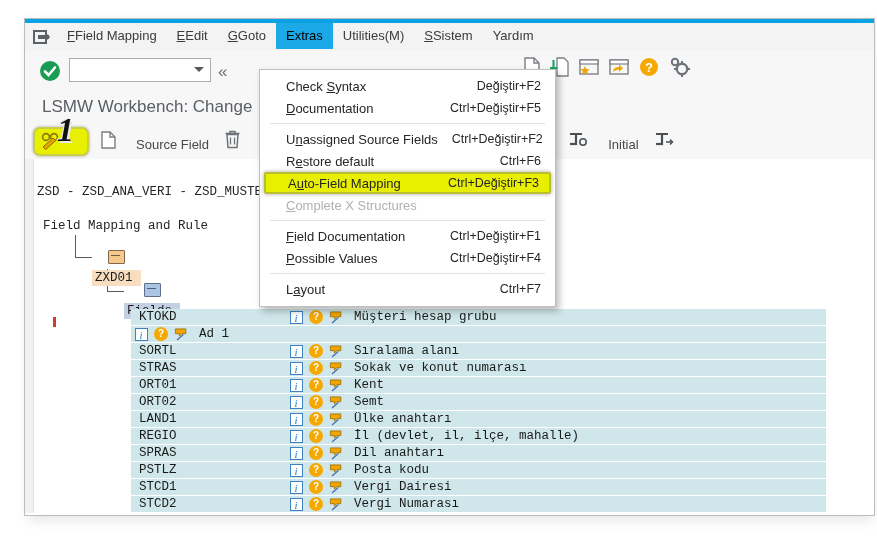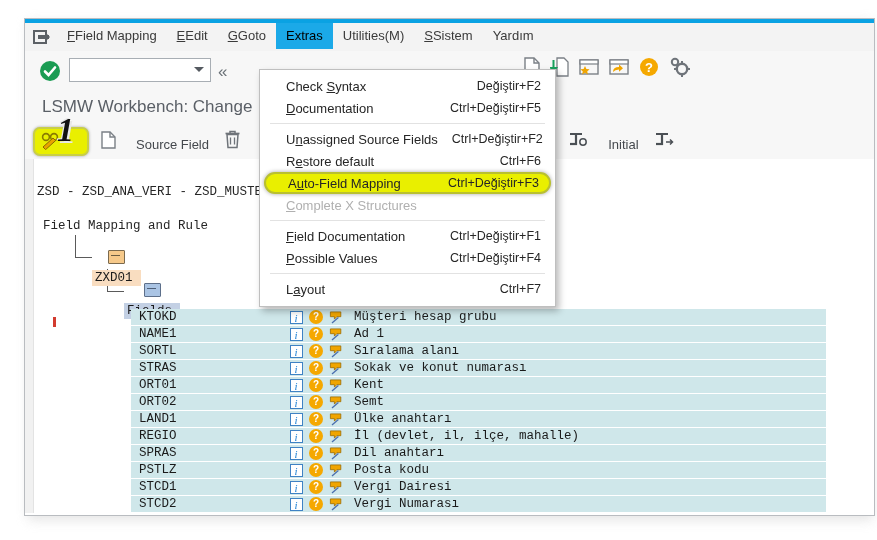--- a/index.html
+++ b/index.html
@@ -333,21 +333,21 @@
   .dd-item .acc {
     color: #262626;
     font-size: 12.5px;
     padding-left: 14px;
   }
   .dd-item.disabled .lbl,
   .dd-item.disabled .acc { color: #b0b0b0; }
   .dd-item.highlight {
     background: #e9ef00;
     border: 2px solid #b9c02f;
-    border-radius: 11px;
+    border-radius: 2px;
     box-shadow: 0 0 4px rgba(0,0,0,.35);
     margin: 0 4px;
     padding: 0 10px 0 22px;
     height: 22px;
     box-sizing: border-box;
   }
   .dd-sep {
     height: 1px;
     background: #e2e2e2;
     margin: 4px 10px;
@@ -635,21 +635,20 @@
             </div>
             <div class="icn">
               <svg width="16" height="15" viewBox="0 0 20 18">
                 <path d="M3 2 h13 v6 h-5 l-3 3 v-3 h-5 z" fill="#f0a500" stroke="#9a6b00" stroke-width="1"></path>
                 <path d="M5 16 L13 9" stroke="#4a6fae" stroke-width="1.6"></path>
               </svg>
             </div>
             <div class="fdesc">Müşteri hesap grubu</div>
           </div>
           <div class="frow">
-            <div class="fname">NAME1</div>
             <div class="icn">
               <div class="info-ico">i</div>
             </div>
             <div class="icn">
               <div class="q-ico">?</div>
             </div>
             <div class="icn">
               <svg width="16" height="15" viewBox="0 0 20 18">
                 <path d="M3 2 h13 v6 h-5 l-3 3 v-3 h-5 z" fill="#f0a500" stroke="#9a6b00" stroke-width="1"></path>
                 <path d="M5 16 L13 9" stroke="#4a6fae" stroke-width="1.6"></path>

